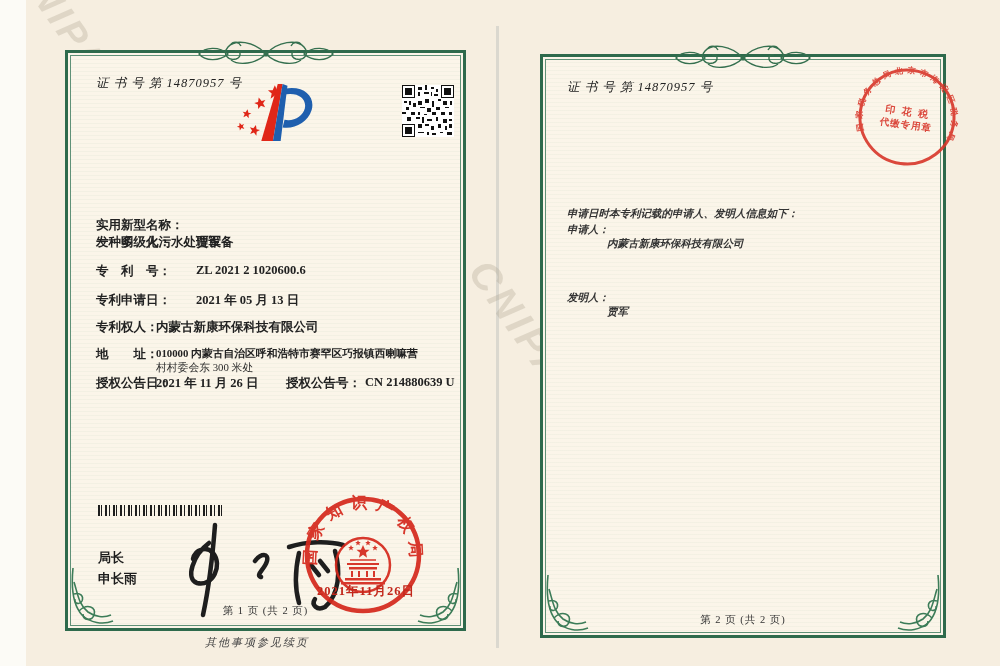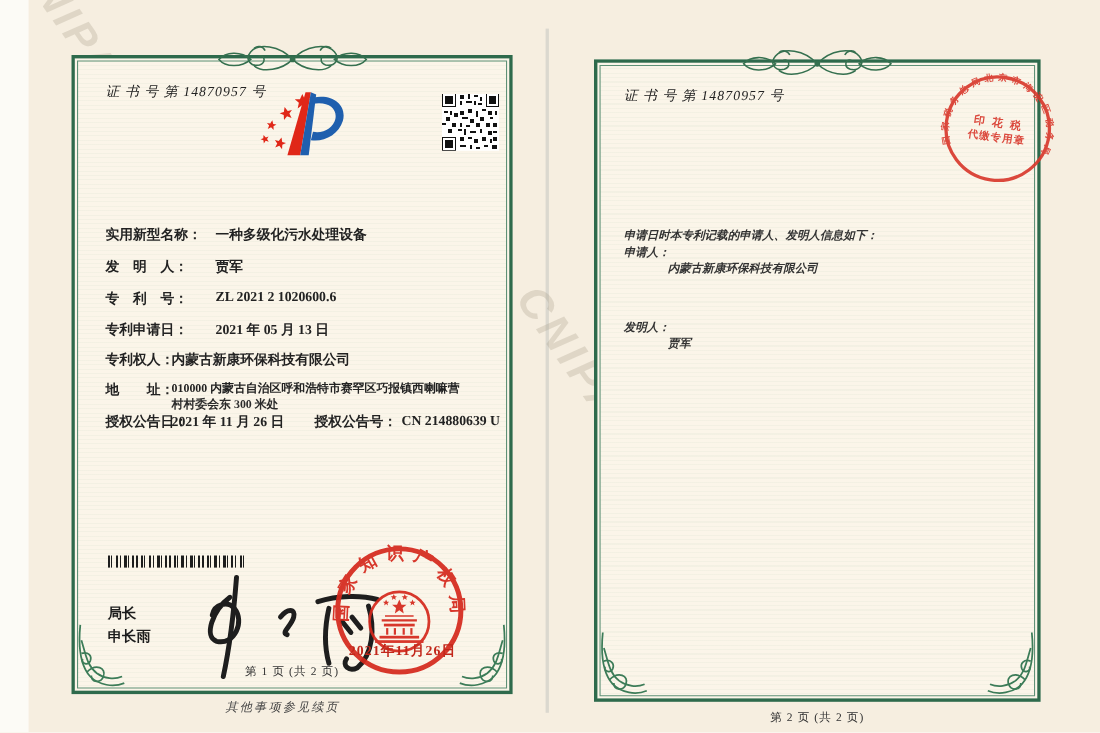--- a/index.html
+++ b/index.html
@@ -22,39 +22,39 @@
   .certno{position:absolute;font-size:12.5px;letter-spacing:1px;color:#222;font-style:italic;}
   .page1 .certno{left:28px;top:22px;}
   .page2 .certno{left:24px;top:22px;}
   .logo{position:absolute;left:158px;top:28px;}
   .qr{position:absolute;left:333px;top:32px;}
   .title{position:absolute;left:0;top:88px;width:100%;text-align:center;font-size:25px;
          font-weight:bold;letter-spacing:7px;color:#101010;margin:0;}
   .row{position:absolute;left:28px;display:flex;font-size:12.5px;white-space:nowrap;color:#222;font-weight:600;}
   .lblA{display:inline-block;width:100px;flex:none;}
   .lblB{display:inline-block;width:60px;flex:none;}
-  .addr2{position:absolute;left:88px;font-size:12.5px;font-weight:700;}
+  .addr2{position:absolute;left:88px;font-size:12.5px;font-weight:400;}
   .addr-val{font-size:10.8px;line-height:14px;}
   .gdate{display:inline-block;width:130px;flex:none;}
   .paras{position:absolute;left:17px;top:341px;width:362px;font-size:10px;line-height:13.5px;
          color:#333;text-align:justify;}
   .kai{font-style:italic;}
   .paras p{margin:0;text-indent:2em;}
   .barcode{position:absolute;left:30px;top:452px;width:126px;height:11px;
     background:repeating-linear-gradient(90deg,#1d1d1d 0 2px,transparent 2px 3px,#1d1d1d 3px 4px,
       transparent 4px 7px,#1d1d1d 7px 9px,transparent 9px 11px,#1d1d1d 11px 12px,transparent 12px 15px);}
   .commissioner{position:absolute;left:30px;top:494px;font-family:"Liberation Sans","DejaVu Sans",sans-serif;
                 font-weight:bold;font-size:13px;color:#1c1c1c;line-height:21px;}
   .signature{position:absolute;left:95px;top:458px;}
   .seal1{position:absolute;left:233px;top:440px;}
   .seal-date{position:absolute;left:236px;top:530px;width:124px;text-align:center;
              color:#c2271b;font-weight:bold;font-size:12.5px;letter-spacing:1px;}
   .pageno{position:absolute;left:0;width:100%;text-align:center;font-size:10.5px;color:#333;letter-spacing:1px;}
   .page1 .pageno{top:551px;}
-  .page2 .pageno{top:588px;}
+  .page2 .pageno{top:556px;}
   .footnote{position:absolute;left:205px;top:635px;font-size:11px;color:#444;letter-spacing:2px;font-style:italic;}
   .stamp2{position:absolute;left:312px;top:8px;}
   .p2para{position:absolute;left:14px;top:90px;width:372px;font-size:10px;line-height:13.5px;
           color:#333;text-align:justify;}
   .p2para p{margin:0;text-indent:2em;}
   .p2line{position:absolute;font-size:10.5px;color:#333;font-weight:600;}
 </style>
 </head>
 <body>
 
@@ -183,21 +183,21 @@
         <rect x="2" y="2" width="3" height="3" fill="#111"></rect>
           <rect x="24" y="2" width="3" height="3"></rect>
           <rect x="2" y="24" width="3" height="3"></rect>
       </g>
       <rect x="1" y="1" width="5" height="5" fill="none" stroke="#fff" stroke-width="1"></rect>
       <rect x="23" y="1" width="5" height="5" fill="none" stroke="#fff" stroke-width="1"></rect>
       <rect x="1" y="23" width="5" height="5" fill="none" stroke="#fff" stroke-width="1"></rect>
     </svg>
 
 
-    <div class="row" style="top:152px;">
+    <div class="row" style="top:164px;flex-direction:column;">
       <span class="lblA">实用新型名称：</span>
       <span>一种多级化污水处理设备</span>
     </div>
     <div class="row" style="top:181px;">
       <span class="lblA">发　明　人：</span>
       <span>贾军</span>
     </div>
     <div class="row" style="top:210px;">
       <span class="lblA">专　利　号：</span>
       <span>ZL 2021 2 1020600.6</span>

